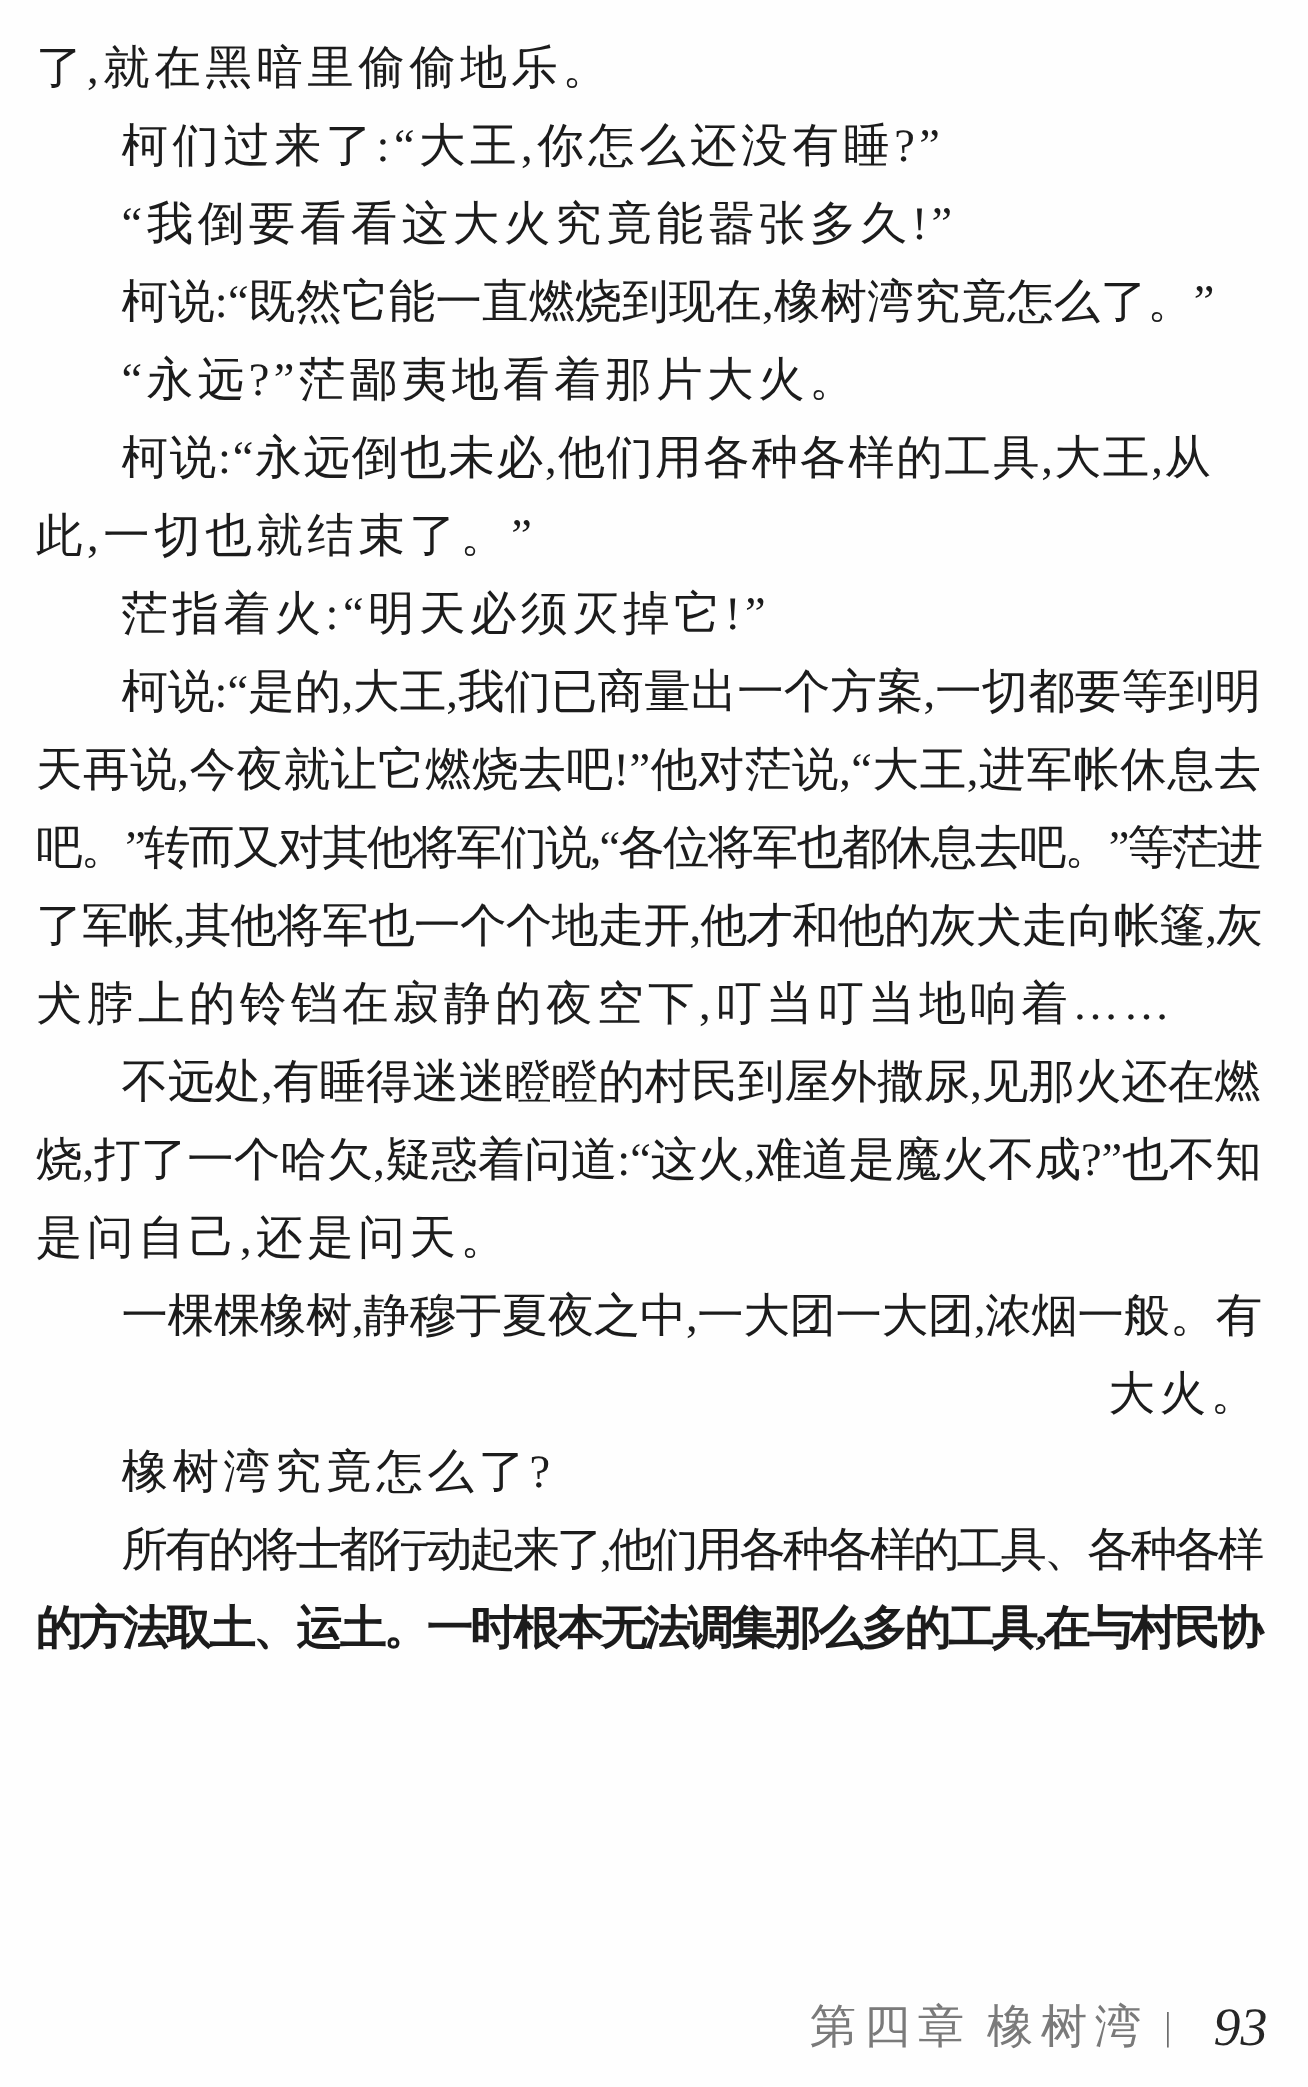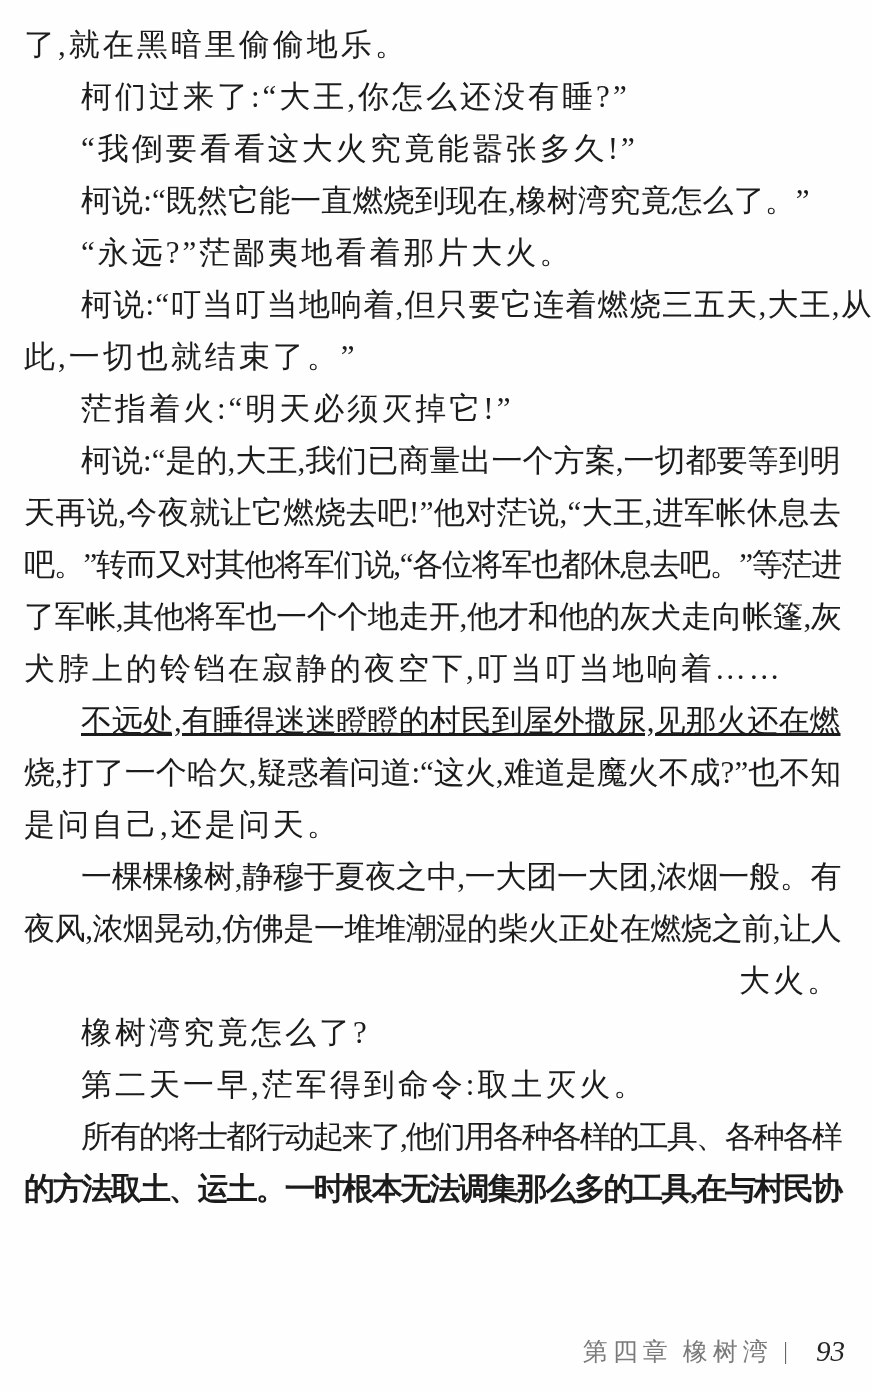--- a/index.html
+++ b/index.html
@@ -25,58 +25,56 @@
     white-space: nowrap;
     letter-spacing: 3px;
     font-weight: 400;
   }
   .line.indent { text-indent: 57px; }
   .footer {
     position: absolute; left: 28px; top: 1331px; width: 817px; height: 40px;
     display: flex; justify-content: flex-end; align-items: center;
   }
   .f-chapter, .f-section {
-    font-size: 25px; letter-spacing: 5px;
+    font-size: 31px; letter-spacing: 5px;
   }
   .f-section { margin-left: 10px; }
   .f-sep {
     font-size: 26px; margin-left: 10px; margin-right: 28px;
     font-weight: 400; transform: scaleX(0.8);
   }
   .f-num {
-    font-size: 29px; font-style: italic;
+    font-size: 36px; font-style: italic;
     font-family: "Liberation Serif", "DejaVu Serif", serif;
   }
 </style>
 </head>
 <body>
 
 <div class="page" style="background: rgb(254, 254, 254);">
   <div class="text-block" id="text-block" style="color: rgb(28, 28, 28);">
       <div class="line" style="letter-spacing: 3px;">了,就在黑暗里偷偷地乐。</div>
       <div class="line indent" style="letter-spacing: 3px;">柯们过来了:“大王,你怎么还没有睡?”</div>
       <div class="line indent" style="letter-spacing: 3px;">“我倒要看看这大火究竟能嚣张多久!”</div>
       <div class="line indent" style="letter-spacing: 0.11px;">柯说:“既然它能一直燃烧到现在,橡树湾究竟怎么了。”</div>
       <div class="line indent" style="letter-spacing: 3px;">“永远?”茫鄙夷地看着那片大火。</div>
-      <div class="line indent" style="letter-spacing: 1.19px;">柯说:“叮当叮当地响着,但只要它连着燃烧三五天,大王,从</div>
+      <div class="line indent" style="letter-spacing: 1.19px;">柯说:“永远倒也未必,他们用各种各样的工具,大王,从</div>
       <div class="line" style="letter-spacing: 3px;">此,一切也就结束了。”</div>
       <div class="line indent" style="letter-spacing: 3px;">茫指着火:“明天必须灭掉它!”</div>
       <div class="line indent" style="letter-spacing: 0.04px;">柯说:“是的,大王,我们已商量出一个方案,一切都要等到明</div>
       <div class="line" style="letter-spacing: 0.4px;">天再说,今夜就让它燃烧去吧!”他对茫说,“大王,进军帐休息去</div>
       <div class="line" style="letter-spacing: -1.27px;">吧。”转而又对其他将军们说,“各位将军也都休息去吧。”等茫进</div>
       <div class="line" style="letter-spacing: -0.41px;">了军帐,其他将军也一个个地走开,他才和他的灰犬走向帐篷,灰</div>
       <div class="line" style="letter-spacing: 3px;">犬脖上的铃铛在寂静的夜空下,叮当叮当地响着……</div>
-      <div class="line indent" style="letter-spacing: 0px; text-decoration: underline;">不远处,有睡得迷迷瞪瞪的村民到屋外撒尿,见那火还在燃</div>
+      <div class="line indent" style="letter-spacing: 0px;">不远处,有睡得迷迷瞪瞪的村民到屋外撒尿,见那火还在燃</div>
       <div class="line" style="letter-spacing: 0px;">烧,打了一个哈欠,疑惑着问道:“这火,难道是魔火不成?”也不知</div>
       <div class="line" style="letter-spacing: 3px;">是问自己,还是问天。</div>
       <div class="line indent" style="letter-spacing: -0.26px;">一棵棵橡树,静穆于夏夜之中,一大团一大团,浓烟一般。有</div>
-      <div class="line" style="letter-spacing: -0.41px;">夜风,浓烟晃动,仿佛是一堆堆潮湿的柴火正处在燃烧之前,让人</div>
       <div class="line" style="letter-spacing: 3px; text-align: right;">大火。</div>
       <div class="line indent" style="letter-spacing: 3px;">橡树湾究竟怎么了?</div>
-      <div class="line indent" style="letter-spacing: 3px;">第二天一早,茫军得到命令:取土灭火。</div>
       <div class="line indent" style="letter-spacing: -2px;">所有的将士都行动起来了,他们用各种各样的工具、各种各样</div>
       <div class="line" style="letter-spacing: -2.03px; font-weight: bold;">的方法取土、运土。一时根本无法调集那么多的工具,在与村民协</div>
     </div>
   <div class="footer">
     <span class="f-chapter" style="color: rgb(122, 122, 122);">第四章</span>
     <span class="f-section" style="color: rgb(122, 122, 122);">橡树湾</span>
     <span class="f-sep" style="color: rgb(95, 95, 95);">|</span>
     <span class="f-num" style="color: rgb(38, 38, 38);">93</span>
   </div>
 </div>

